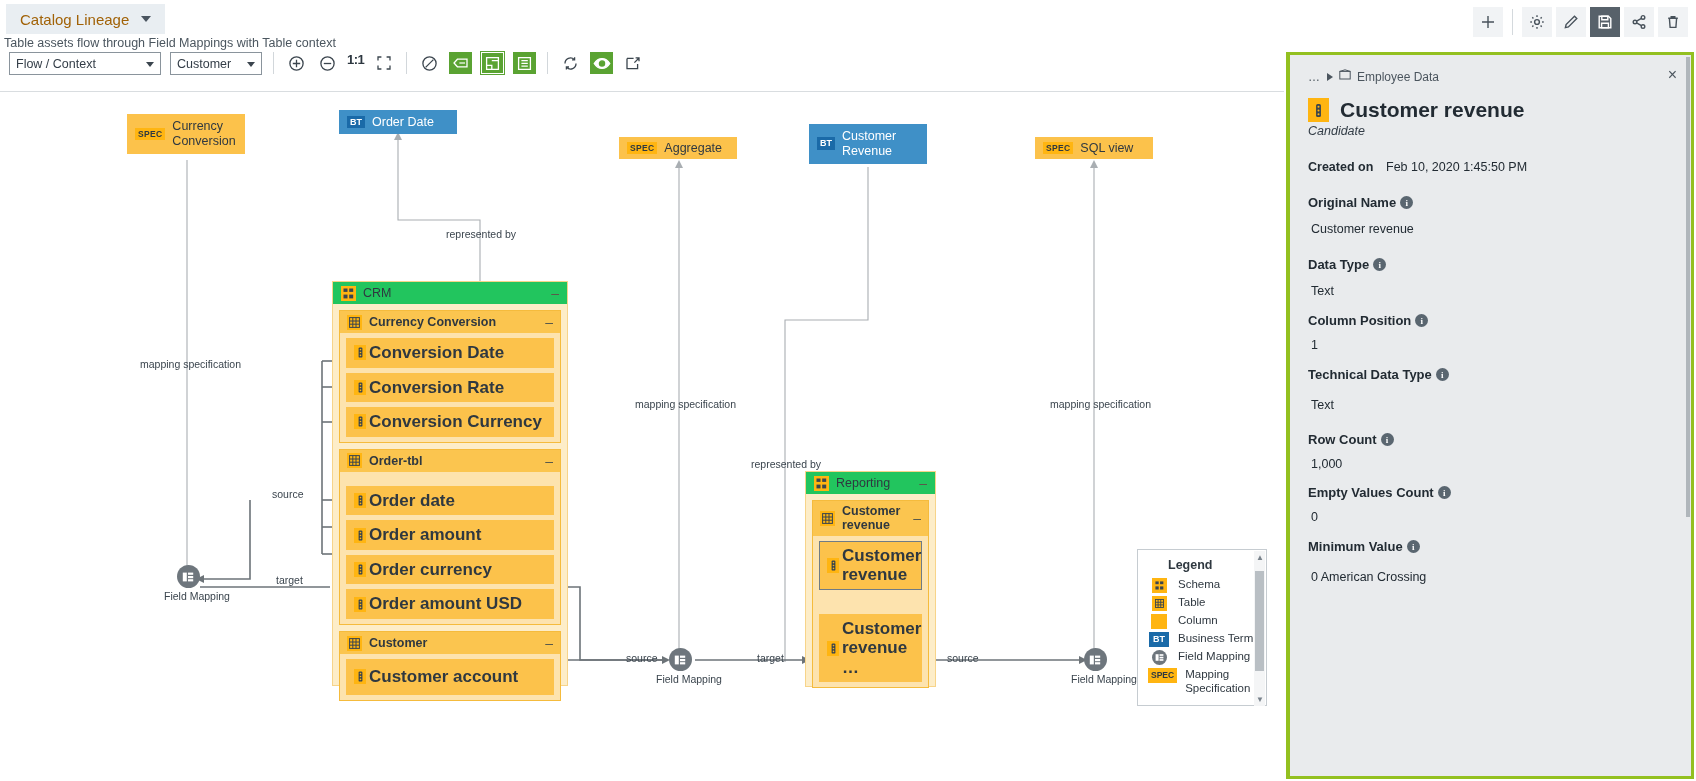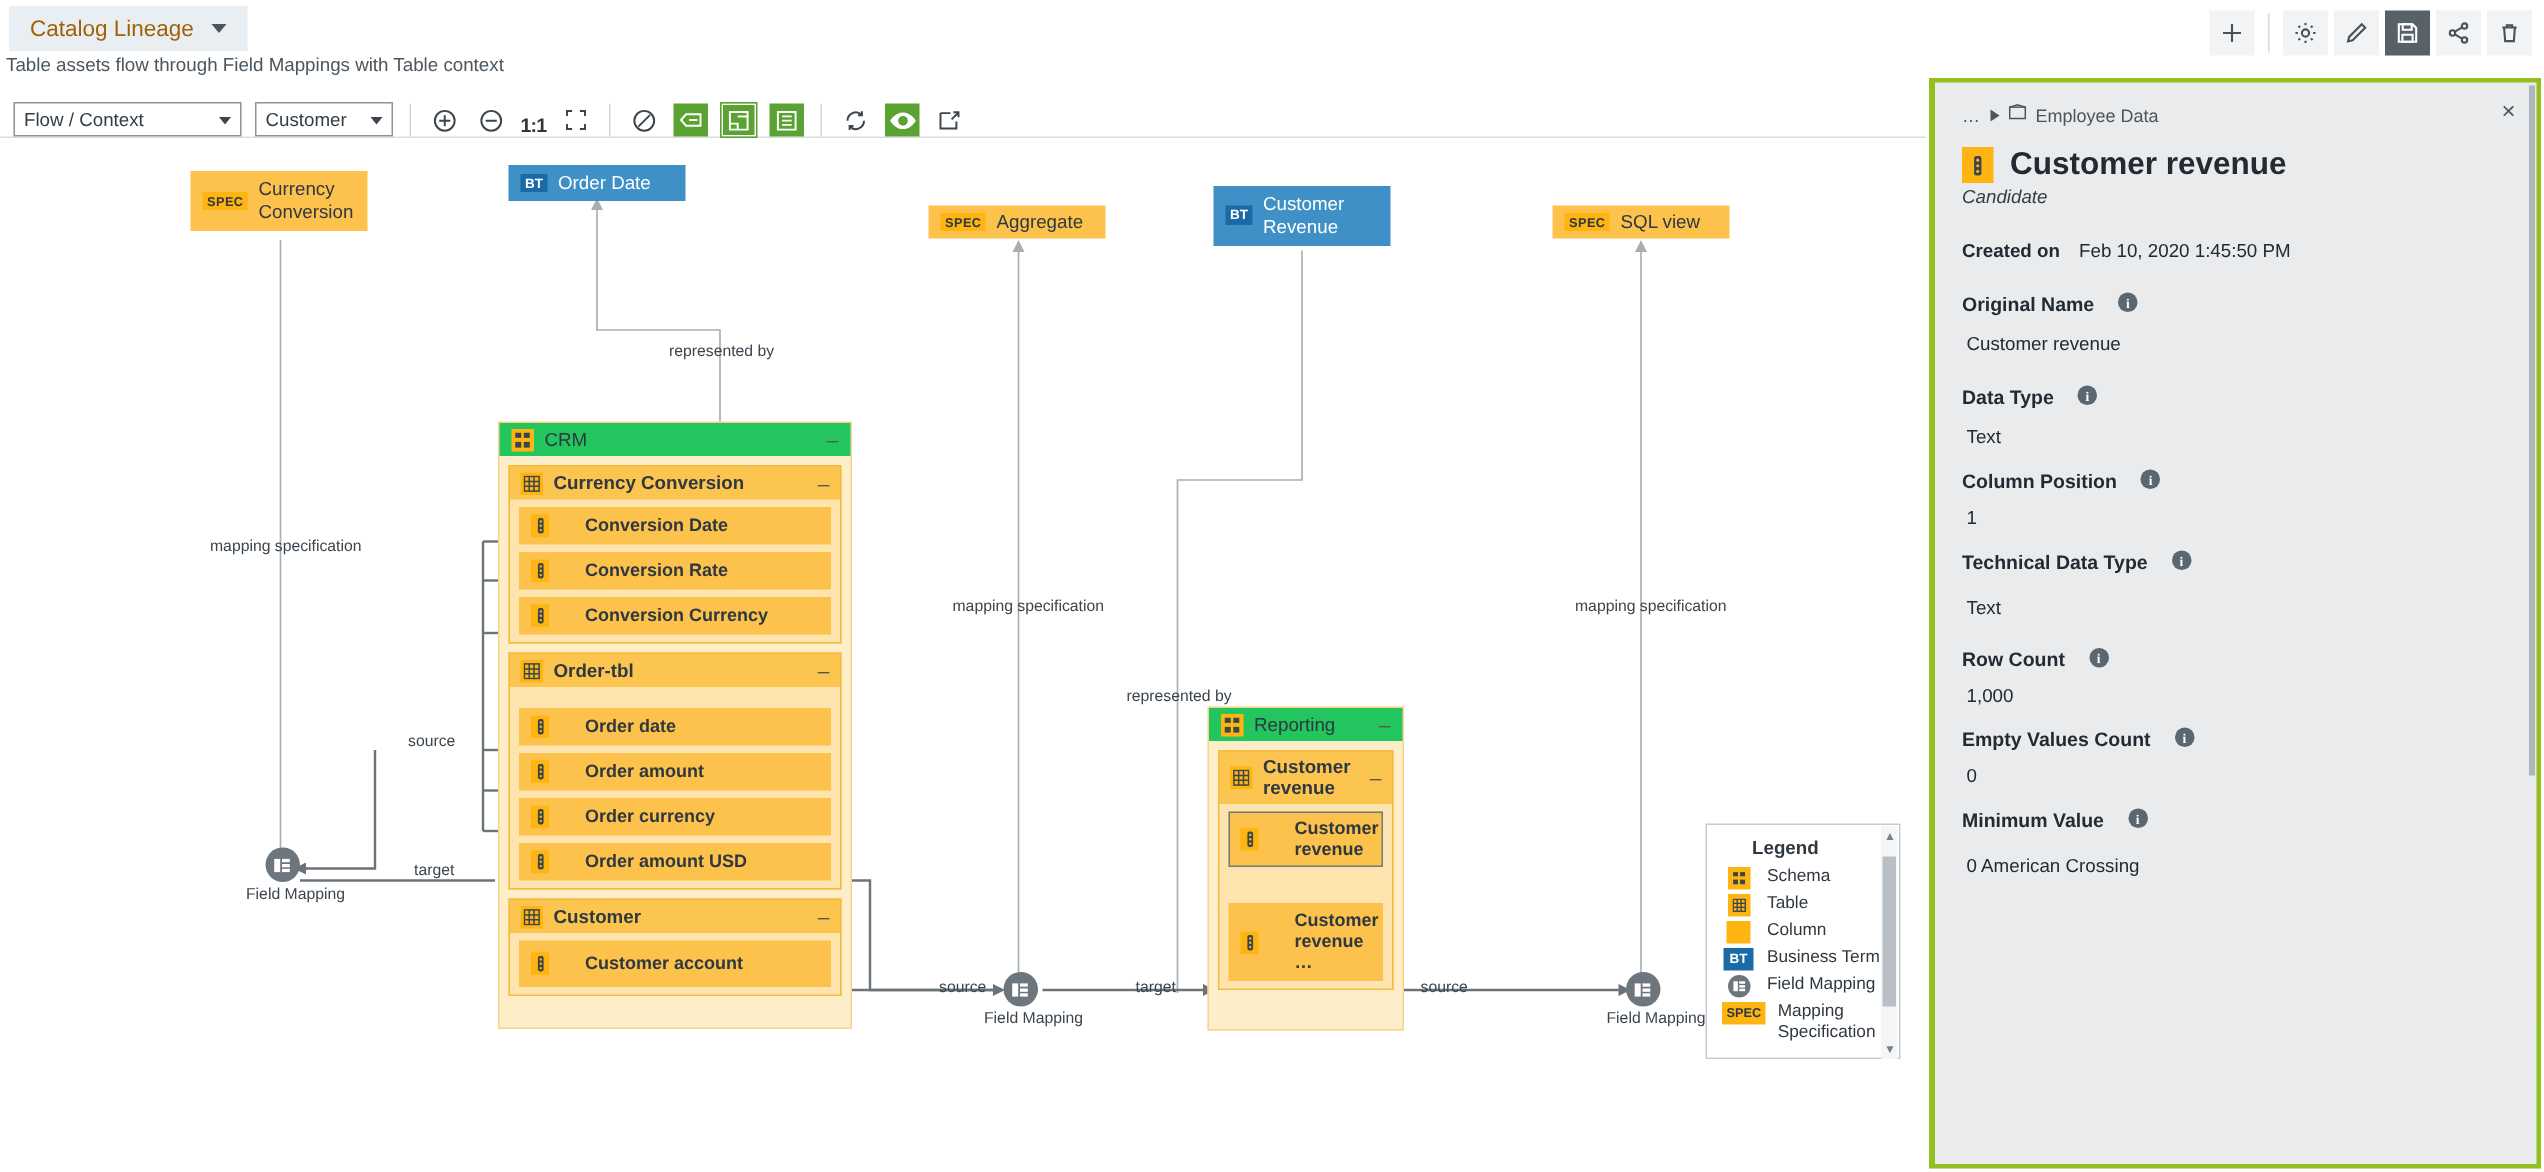--- a/index.html
+++ b/index.html
@@ -28,21 +28,21 @@
   .ibtn {
     width: 30px; height: 30px; background: #f1f3f5;
     display: flex; align-items: center; justify-content: center; cursor: pointer;
   }
   .ibtn.dark { background: #57616a; }
   .ibtn.dark svg { stroke: #fff; fill: none; }
   .vsep { width: 1px; height: 26px; background: #d4d9dd; margin: 0 5px; }
   .ibtn svg { stroke: #48525b; fill: none; stroke-width: 1.4; }
 
   
-  .toolbar { position: absolute; left: 0; top: 52px; width: 1284px; height: 40px; background: #fff; border-bottom: 1px solid #d9dde0; display: flex; align-items: flex-end; padding-left: 9px; gap: 9px; }
+  .toolbar { position: absolute; left: 0; top: 52px; width: 1284px; height: 40px; background: #fff; border-bottom: 1px solid #d9dde0; display: flex; align-items: flex-start; padding-left: 9px; gap: 9px; }
   .sel {
     height: 23px; border: 1px solid #8a949c; background: #fff;
     font-size: 12.5px; color: #333d47; display: flex; align-items: center;
     padding: 0 6px; position: relative; cursor: pointer;
   }
   .sel .txt { padding-right: 20px; }
   .sel .cv { position: absolute; right: 6px; top: 9px; width: 0; height: 0; border-left: 4px solid transparent; border-right: 4px solid transparent; border-top: 5px solid #3b454e; }
   .sel.w1 { width: 152px; }
   .sel.w2 { width: 92px; }
   .tsep { width: 1px; height: 22px; background: #d2d7db; margin: 0 2px; }
@@ -71,22 +71,22 @@
     position: absolute; background: #fdedc8; border: 1px solid #f7d48a;
   }
   .schema-hdr { background: #22c55e; height: 22px; display: flex; align-items: center; gap: 7px; padding: 0 8px; font-size: 12.5px; color: #2f3840; cursor: pointer; }
   .schema-hdr .minus { margin-left: auto; font-size: 14px; color: #5a5a4a; }
 
   .tbl { margin: 5px 6px 6px 6px; background: #fbc54f; border: 1px solid #f5bb3c; }
   .tbl-hdr { height: auto; min-height: 21px; display: flex; align-items: center; gap: 7px; padding: 3px 7px; font-size: 12.5px; color: #2f3840; font-weight: bold; cursor: pointer; line-height: 1.15; }
   .tbl-hdr .minus { margin-left: auto; font-size: 14px; font-weight: normal; color: #5a5a4a; }
   .tbl-body { background: #fde3ae; padding: 5px 6px 5px 6px; }
   .col {
-    background: #fcc24b; margin-bottom: 5px; display: flex; align-items: center; gap: 24px;
-    padding: 4px 7px; font-size: 12px; color: #2f3840; font-weight: bold; cursor: pointer;
+    background: #fcc24b; margin-bottom: 5px; display: flex; align-items: center; gap: 3px;
+    padding: 4px 7px; font-size: 17px; color: #2f3840; font-weight: bold; cursor: pointer;
     line-height: 1.15; border: 1px solid transparent;
   }
   .col.sel-col { border: 1px solid #6f7b85; background: #fcc24b; }
   .col:last-child { margin-bottom: 0; }
 
   
   .ic-schema, .ic-table, .ic-col { flex: 0 0 auto; background: #ffb511; display:inline-flex; align-items:center; justify-content:center; }
   .ic-schema { width: 15px; height: 15px; }
   .ic-table  { width: 15px; height: 15px; }
   .ic-col    { width: 12px; height: 15px; }
@@ -127,21 +127,21 @@
   .rp-close { position: absolute; right: 14px; top: 12px; font-size: 16px; color: #4b555e; cursor: pointer; line-height: 1; }
   .rp-title-row { display: flex; align-items: center; gap: 11px; margin-top: 14px; }
   .rp-ic { width: 21px; height: 24px; background: #ffb511; display: flex; align-items: center; justify-content: center; }
   .rp-title { font-size: 21px; font-weight: bold; color: #222b33; }
   .rp-sub { font-style: italic; font-size: 12.5px; color: #333d47; margin-top: 2px; }
   .meta { margin-top: 22px; font-size: 12.5px; }
   .meta-row { display: flex; margin-bottom: 4px; }
   .meta-k { width: 78px; font-weight: bold; color: #222b33; }
   .meta-v { color: #222b33; }
   .field { margin-top: 21px; }
-  .field-k { font-size: 13px; font-weight: bold; color: #222b33; display: flex; align-items: flex-start; gap: 16px; }
+  .field-k { font-size: 13px; font-weight: bold; color: #222b33; display: flex; align-items: center; gap: 4px; }
   .field-v { font-size: 12.5px; color: #222b33; margin-top: 12px; padding-left: 3px; }
   .info-ic { width: 13px; height: 13px; border-radius: 50%; background: #5a6670; color: #fff; font-size: 9px; font-weight: bold; display: flex; align-items: center; justify-content: center; font-family: "Liberation Serif", serif; }
   .rp-scroll { position: absolute; right: 0; top: 0; width: 6px; height: 727px; }
   .rp-thumb { position: absolute; right: 1px; top: 2px; width: 4px; height: 460px; background: #b0b6bb; }
 </style>
 </head>
 <body>
 
 <div id="app">
 

